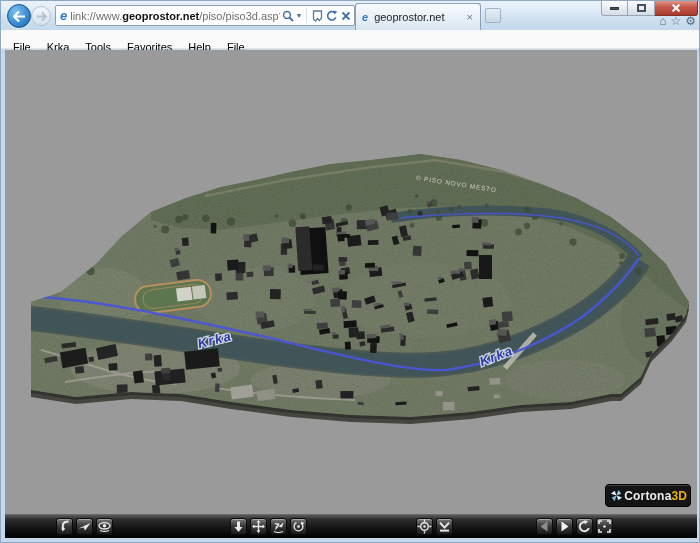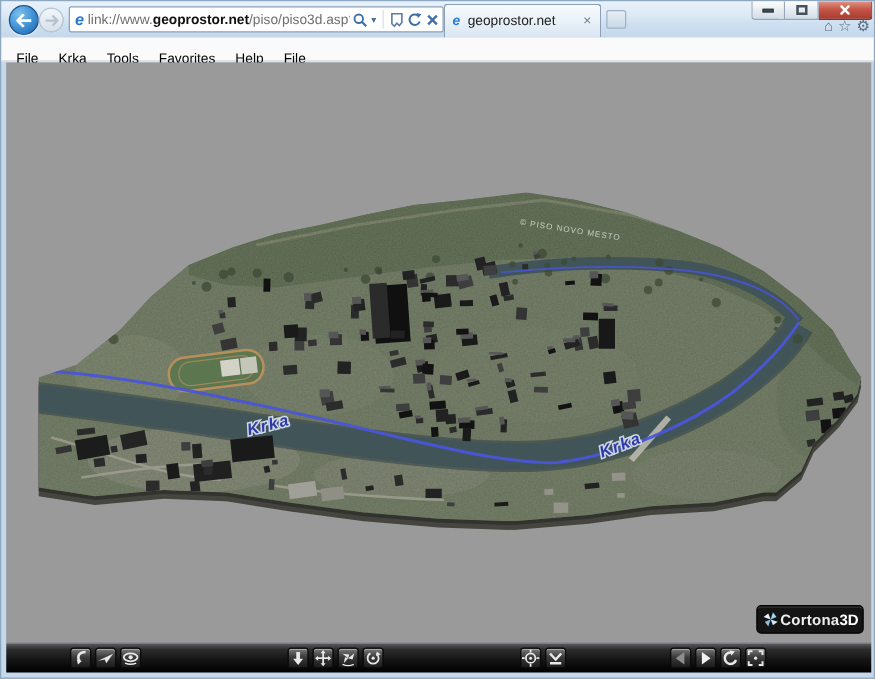--- a/index.html
+++ b/index.html
@@ -53,21 +53,21 @@
   .menubar{ position:absolute; left:0; top:29px; width:700px; height:19px; background:#fafafa;
     border-bottom:1px solid #e3e3e3; display:flex; align-items:center; padding-left:4px; }
   .menu-item{ font-size:11px; color:#000; padding:2px 8px; cursor:pointer;margin-top:16px; }
 
   
   .viewport{ position:absolute; left:4px; top:49px; width:692px; height:464px; background:#9a9a9a; overflow:hidden; }
   .badge{ position:absolute; right:6px; bottom:7px; width:86px; height:23px; background:#141414;
     border:1px solid #000; border-radius:4px; display:flex; align-items:center; justify-content:center; gap:0;
     box-shadow:inset 0 1px 0 rgba(255,255,255,.18); }
   .badge .b-name{ color:#ececec; font-size:12px; font-weight:bold; letter-spacing:.2px; }
-  .badge .b-suffix{ color:#ffffff; font-size:12px; font-weight:bold; }
+  .badge .b-suffix{ color:#eab308; font-size:12px; font-weight:bold; }
 
   
   .toolbar3d{ position:absolute; left:4px; top:513px; width:692px; height:24px;
     background:linear-gradient(180deg,#5a5a5a 0%,#2c2c2c 20%,#151515 55%,#000 100%);
     border-top:1px solid #6a6a6a; }
   .tgroup{ position:absolute; top:3px; display:flex; gap:3px; }
   .t3btn{ width:17px; height:17px; border-radius:3px; cursor:pointer;
     background:linear-gradient(180deg,#7a7a7a 0%,#3a3a3a 45%,#1a1a1a 100%);
     border:1px solid #0a0a0a; box-shadow:inset 0 1px 0 rgba(255,255,255,.35);
     display:flex; align-items:center; justify-content:center; }

